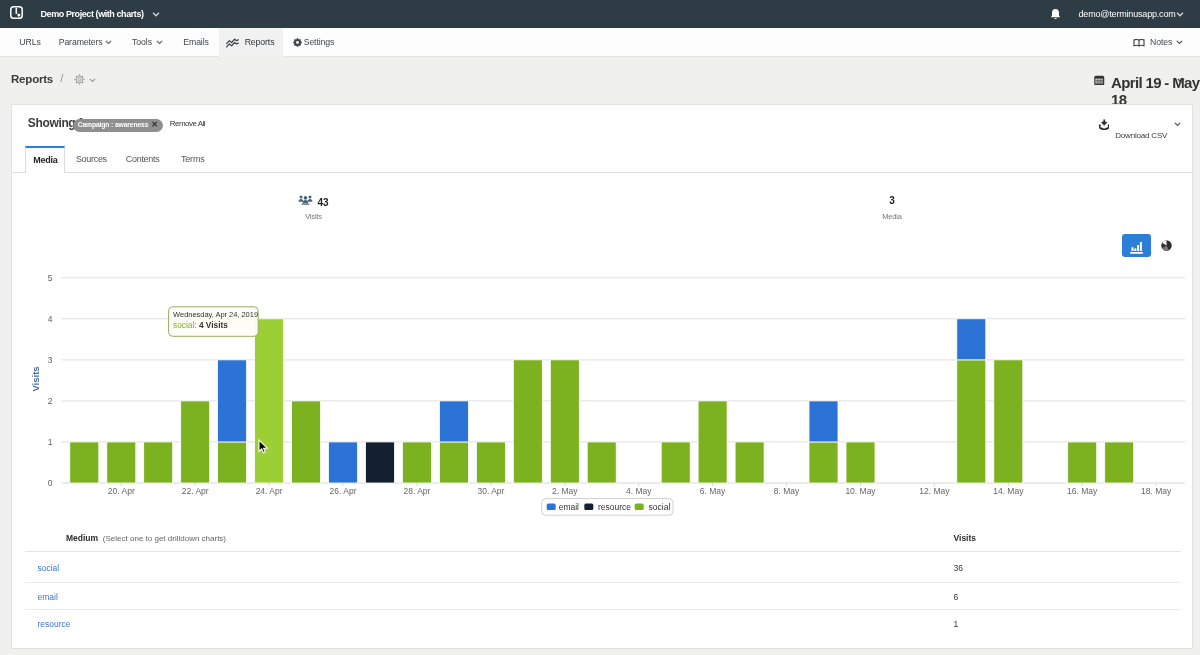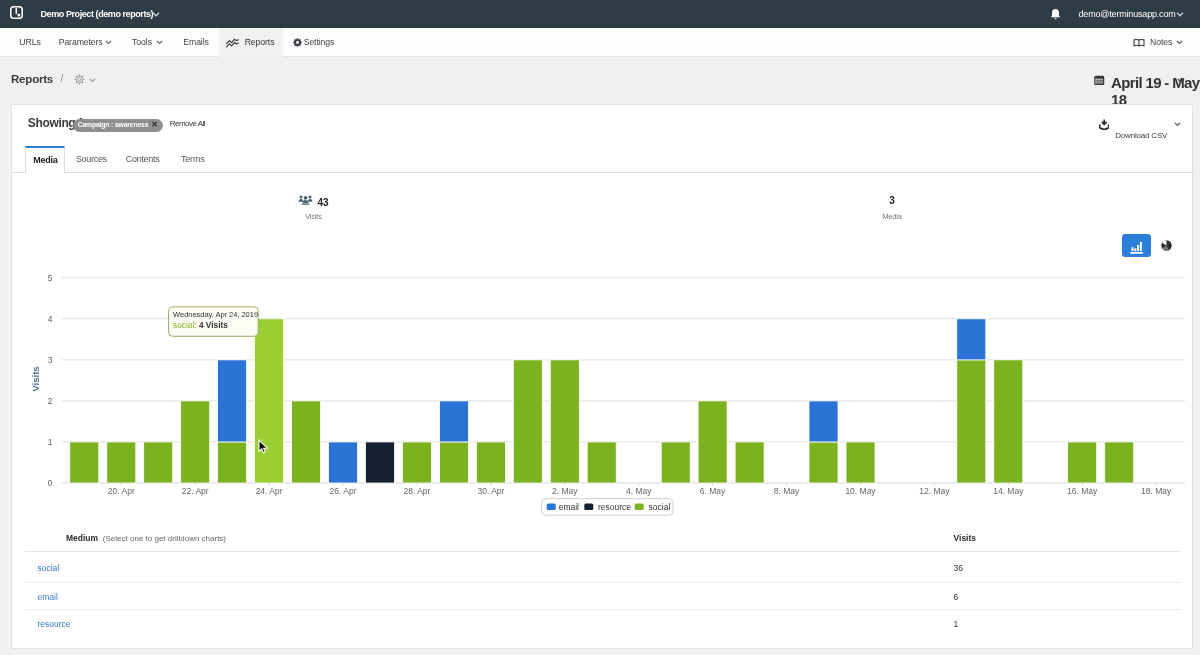--- a/index.html
+++ b/index.html
@@ -40,21 +40,21 @@
 .visnum{font-size:8.5px;color:#333;position:absolute;left:941.5px;}
 </style></head>
 <body>
 
 <div class="topbar">
  <svg class="abs" style="left:10px;top:6px" width="13" height="13" viewBox="0 0 13 13">
       <rect x="0.8" y="0.8" width="11.4" height="11.4" rx="2.8" fill="none" stroke="#fff" stroke-width="1.5"></rect>
       <line x1="6.3" y1="2" x2="6.3" y2="7.9" stroke="#fff" stroke-width="1.6"></line>
       <rect x="7.5" y="7.7" width="2.7" height="2.7" rx="0.8" fill="#fff"></rect>
     </svg>
- <div class="title">Demo Project (demo reports)</div>
+ <div class="title">Demo Project (with charts)</div>
  <svg class="abs" style="left:151.5px;top:11.5px" width="8" height="5" viewBox="0 0 8 5">
       <path d="M1,0.8 L4,3.8 L7,0.8" stroke="#cfd6da" stroke-width="1.3" fill="none"></path>
     </svg>
  <svg class="abs" style="left:1050px;top:7.5px" width="11" height="13" viewBox="0 0 11 13">
       <path d="M5.5,1 C3.2,1 2,2.7 2,4.8 L2,7.5 L0.9,9.3 L10.1,9.3 L9,7.5 L9,4.8 C9,2.7 7.8,1 5.5,1 Z" fill="#fff"></path>
       <path d="M4.1,10.2 a1.5,1.5 0 0 0 2.8,0 Z" fill="#fff"></path>
     </svg>
  <div class="email">demo@terminusapp.com</div>
  <svg class="abs" style="left:1176px;top:11.5px" width="8" height="5" viewBox="0 0 8 5">
       <path d="M1,0.8 L4,3.8 L7,0.8" stroke="#cfd6da" stroke-width="1.3" fill="none"></path>

